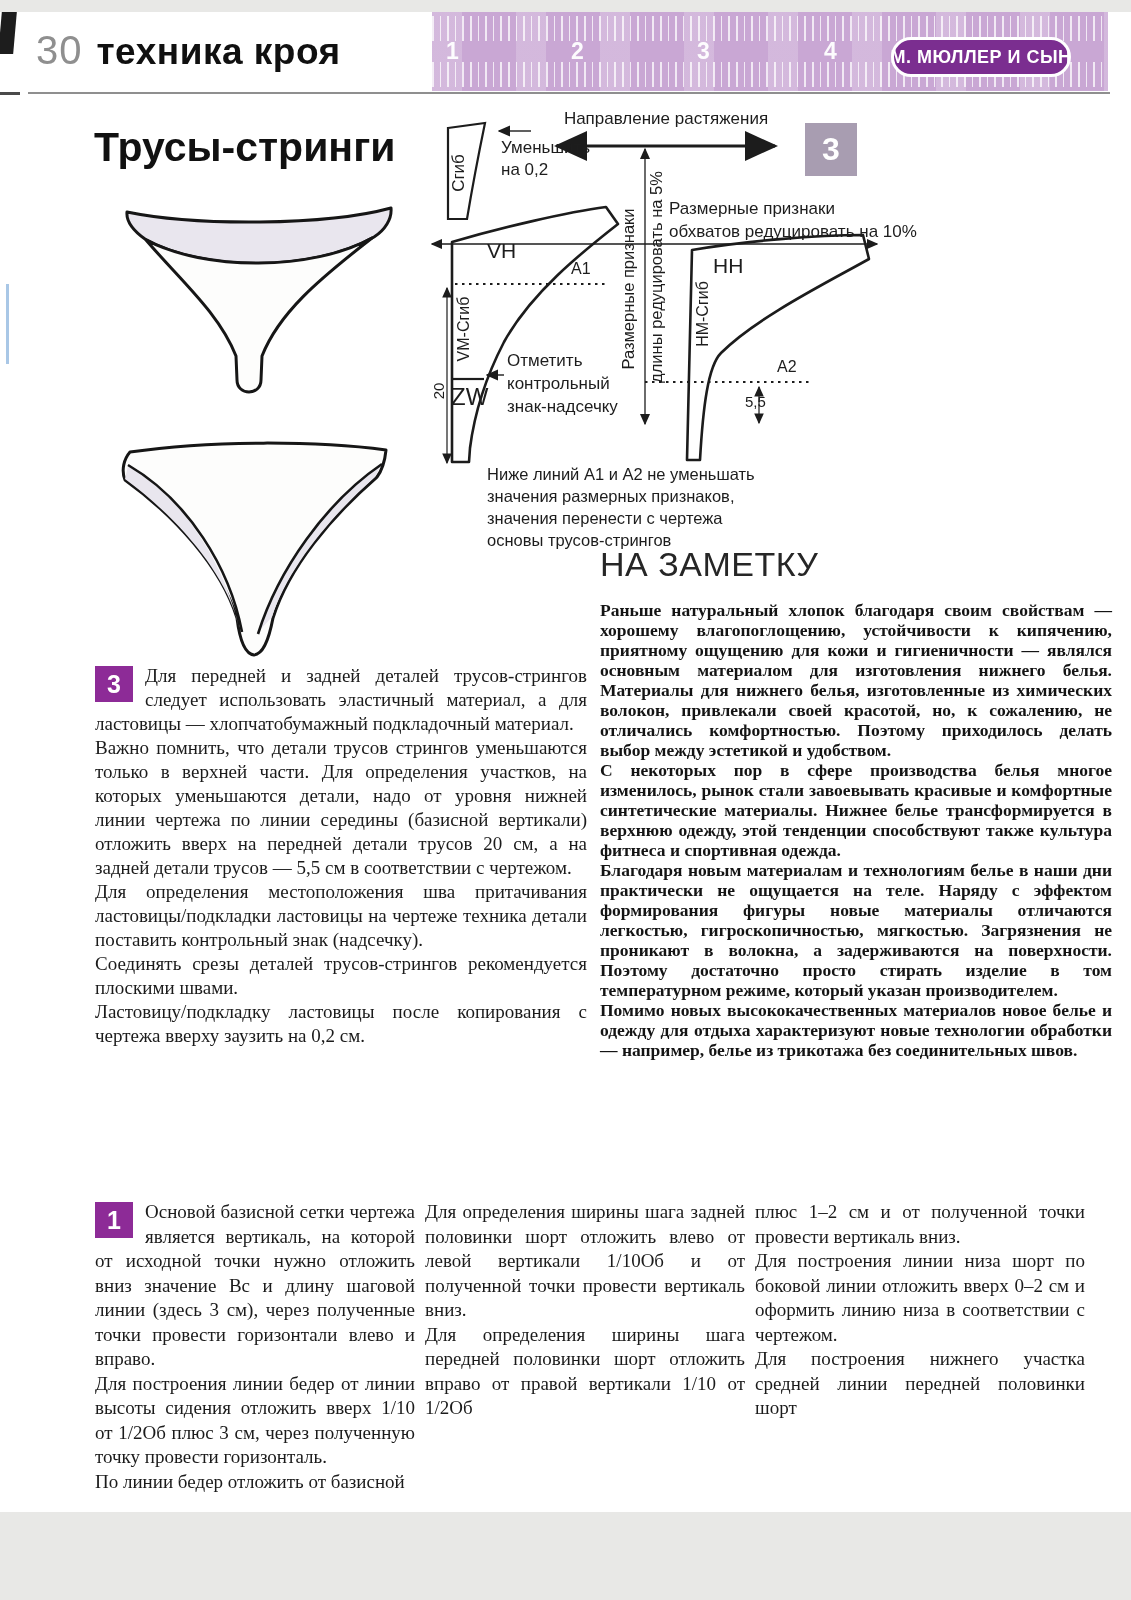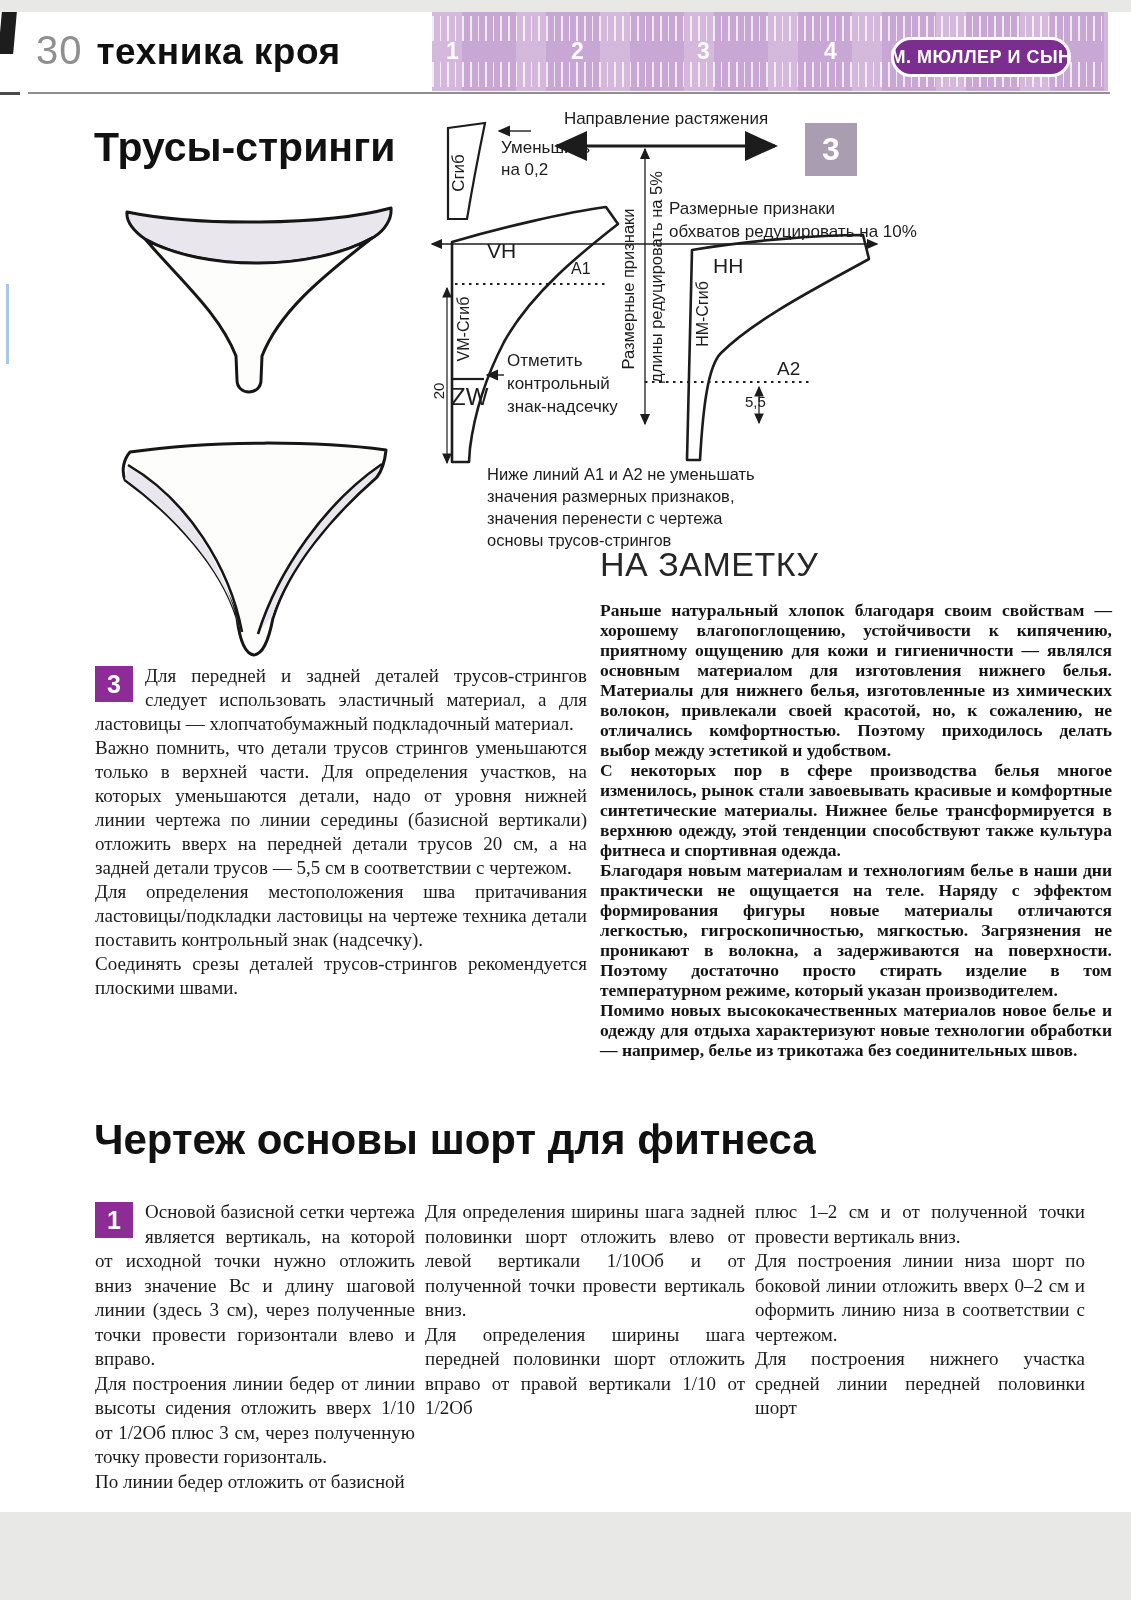--- a/index.html
+++ b/index.html
@@ -144,21 +144,21 @@
     <span class="dlab" style="left:72px;top:132px;font-size:21px;">VH</span>
     <span class="dlab" style="left:156px;top:153px;font-size:16px;">А1</span>
     <span class="vlab" style="left:49px;top:222px;font-size:16px;">VM-Сгиб</span>
     <span class="dlab" style="left:36px;top:276px;font-size:24px;">ZW</span>
     <span class="vlab" style="left:23px;top:284px;font-size:15px;">20</span>
     <div class="dlab pre" style="left:92px;top:242px;font-size:17px;line-height:23px;">Отметить
 контрольный
 знак-надсечку</div>
     <span class="dlab" style="left:298px;top:147px;font-size:21px;">HH</span>
     <span class="vlab" style="left:288px;top:207px;font-size:16px;">HM-Сгиб</span>
-    <span class="dlab" style="left:362px;top:251px;font-size:19px;">А2</span>
+    <span class="dlab" style="left:362px;top:251px;font-size:16px;">А2</span>
     <span class="dlab" style="left:330px;top:286px;font-size:15px;">5,5</span>
     <div class="dlab pre" style="left:72px;top:356px;font-size:16.5px;line-height:22px;">Ниже линий А1 и А2 не уменьшать
 значения размерных признаков,
 значения перенести с чертежа
 основы трусов-стрингов</div>
   </div>
 
   <div class="notebox">
     <h2>НА ЗАМЕТКУ</h2>
     <p>Раньше натуральный хлопок благодаря своим свойствам — хорошему влагопоглощению, устойчивости к кипячению, приятному ощущению для кожи и гигиеничности — являлся основным материалом для изготовления нижнего белья. Материалы для нижнего белья, изготовленные из химических волокон, привлекали своей красотой, но, к сожалению, не отличались комфортностью. Поэтому приходилось делать выбор между эстетикой и удобством.</p>
@@ -168,23 +168,23 @@
   </div>
 
   <div class="stepblock thong-steps">
     <p class="para">
       <span class="numbox">3</span>
       <span>Для передней и задней деталей трусов-стрингов следует использовать эластичный материал, а для ластовицы — хлопчатобумажный подкладочный материал.</span>
     </p>
     <p class="para">Важно помнить, что детали трусов стрингов уменьшаются только в верхней части. Для определения участков, на которых уменьшаются детали, надо от уровня нижней линии чертежа по линии середины (базисной вертикали) отложить вверх на передней детали трусов 20 см, а на задней детали трусов — 5,5 см в соответствии с чертежом.</p>
     <p class="para">Для определения местоположения шва притачивания ластовицы/подкладки ластовицы на чертеже техника детали поставить контрольный знак (надсечку).</p>
     <p class="para">Соединять срезы деталей трусов-стрингов рекомендуется плоскими швами.</p>
-  </div>
-
-  <div class="shorts-title">Чертеж основы шорт для фитнеса</div>
+    <p class="para">Ластовицу/подкладку ластовицы после копирования с чертежа вверху заузить на 0,2 см.</p>
+  </div>
+
   <div class="cols">
     <div class="col col1">
       <p class="para">
         <span class="numbox">1</span>
         <span>Основой базисной сетки чертежа является вертикаль, на которой от исходной точки нужно отложить вниз значение Вс и длину шаговой линии (здесь 3 см), через полученные точки провести горизонтали влево и вправо.</span>
       </p>
       <p class="para">Для построения линии бедер от линии высоты сидения отложить вверх 1/10 от 1/2Об плюс 3 см, через полученную точку провести горизонталь.</p>
       <p class="para">По линии бедер отложить от базисной</p>
     </div>
     <div class="col col2">

